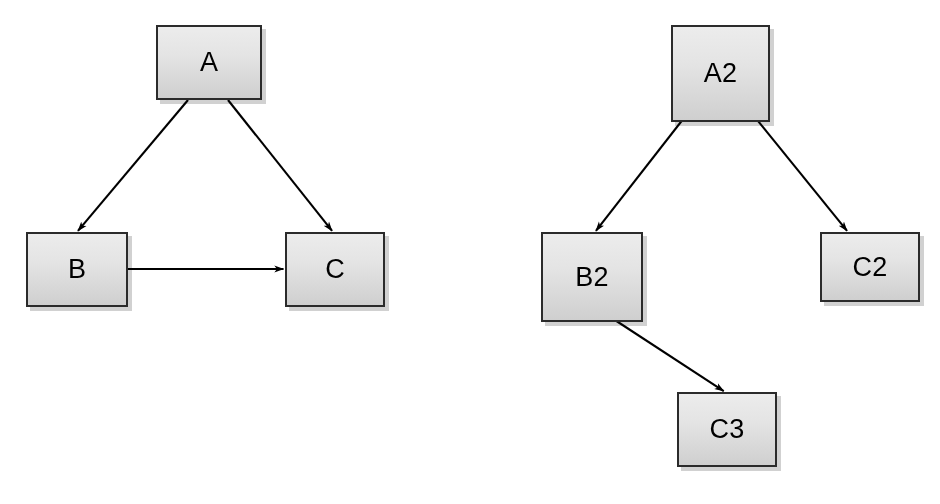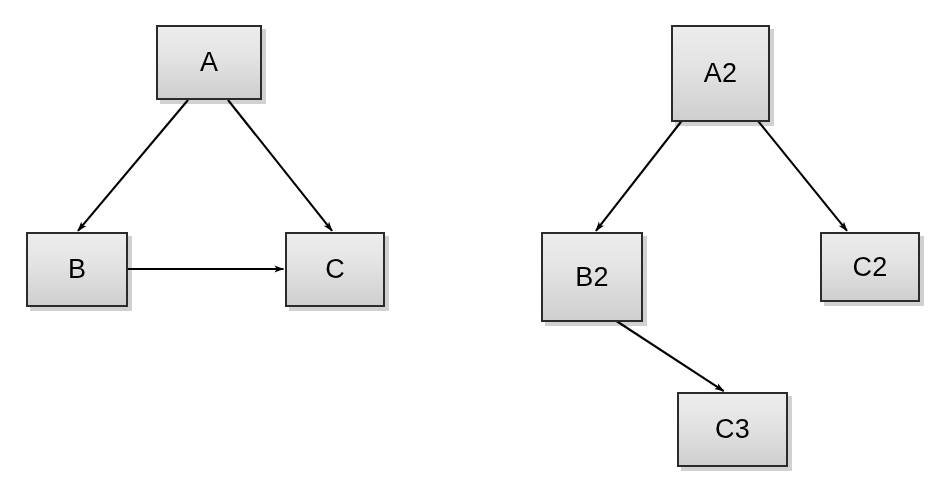--- a/index.html
+++ b/index.html
@@ -90,18 +90,18 @@
       </div>
       <div class="node" style="left: 671px; top: 25px; width: 99px; height: 97px;">
         <span class="node-label">A2</span>
       </div>
       <div class="node" style="left: 541px; top: 232px; width: 102px; height: 90px;">
         <span class="node-label">B2</span>
       </div>
       <div class="node" style="left: 800px; top: 232px; width: 100px; height: 70px; margin-left: 20px;">
         <span class="node-label">C2</span>
       </div>
-      <div class="node" style="left: 677px; top: 392px; width: 111px; height: 75px;">
+      <div class="node" style="left: 677px; top: 392px; width: 100px; height: 75px;">
         <span class="node-label">C3</span>
       </div>
     </div>
 
 </div>
 
 </body></html>

